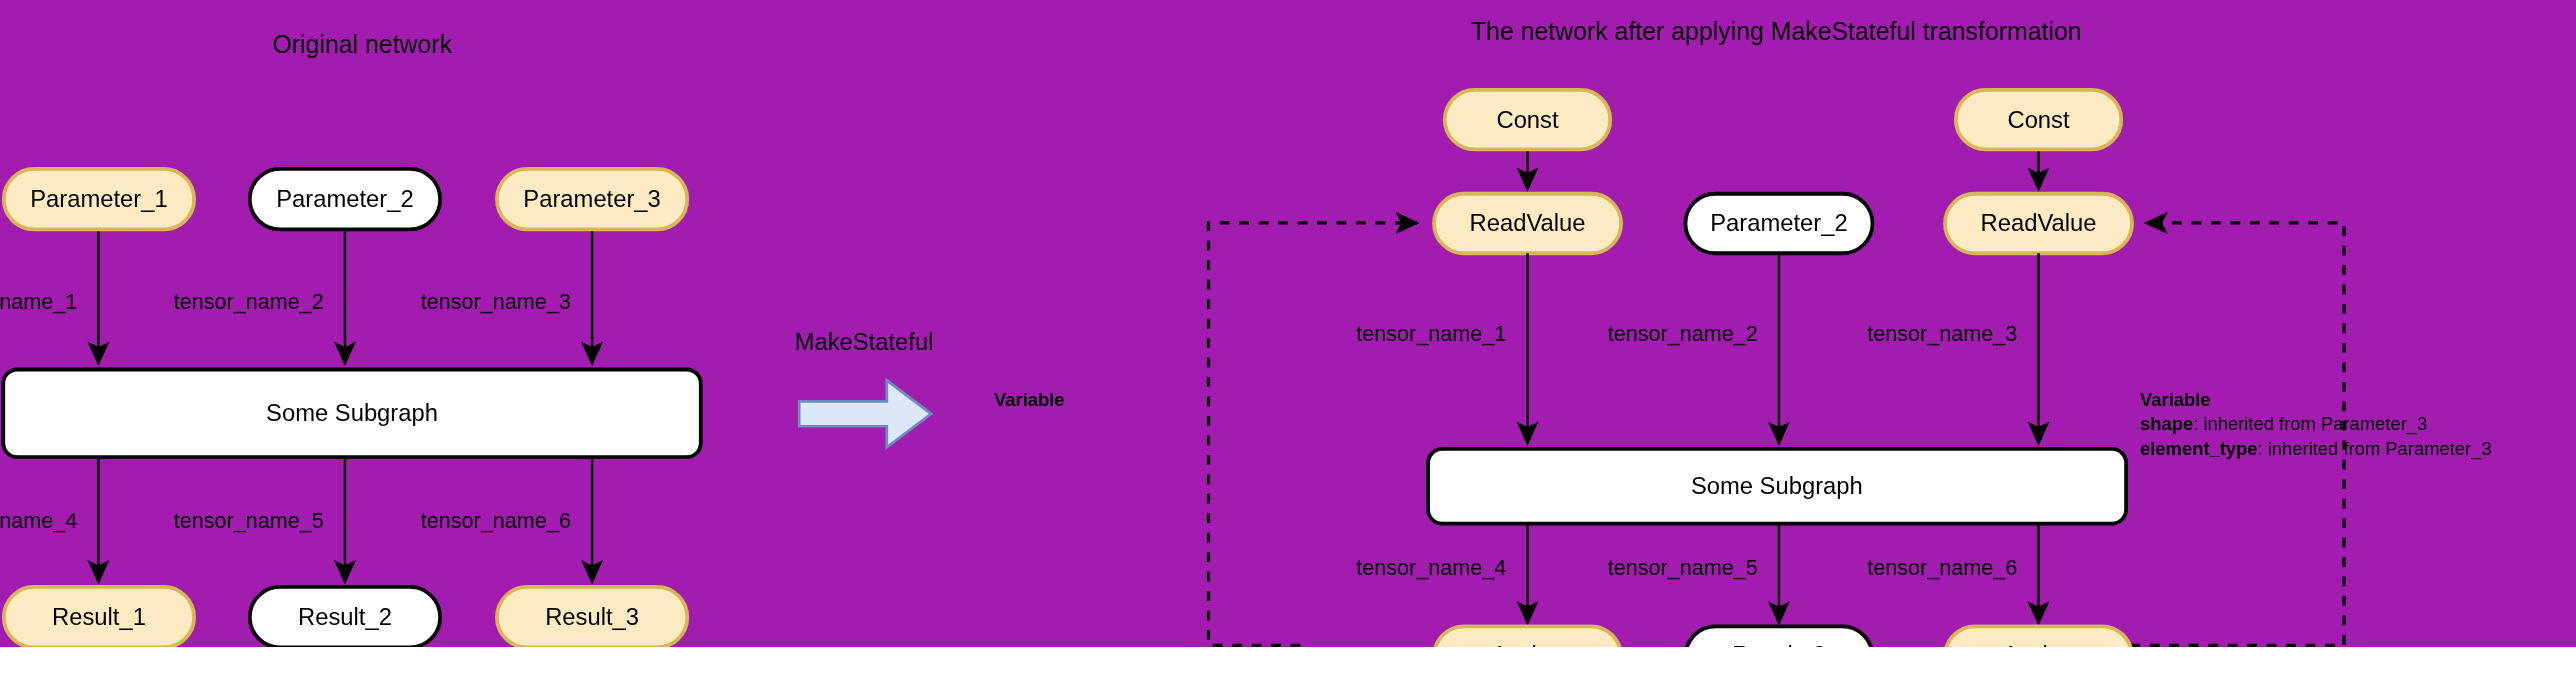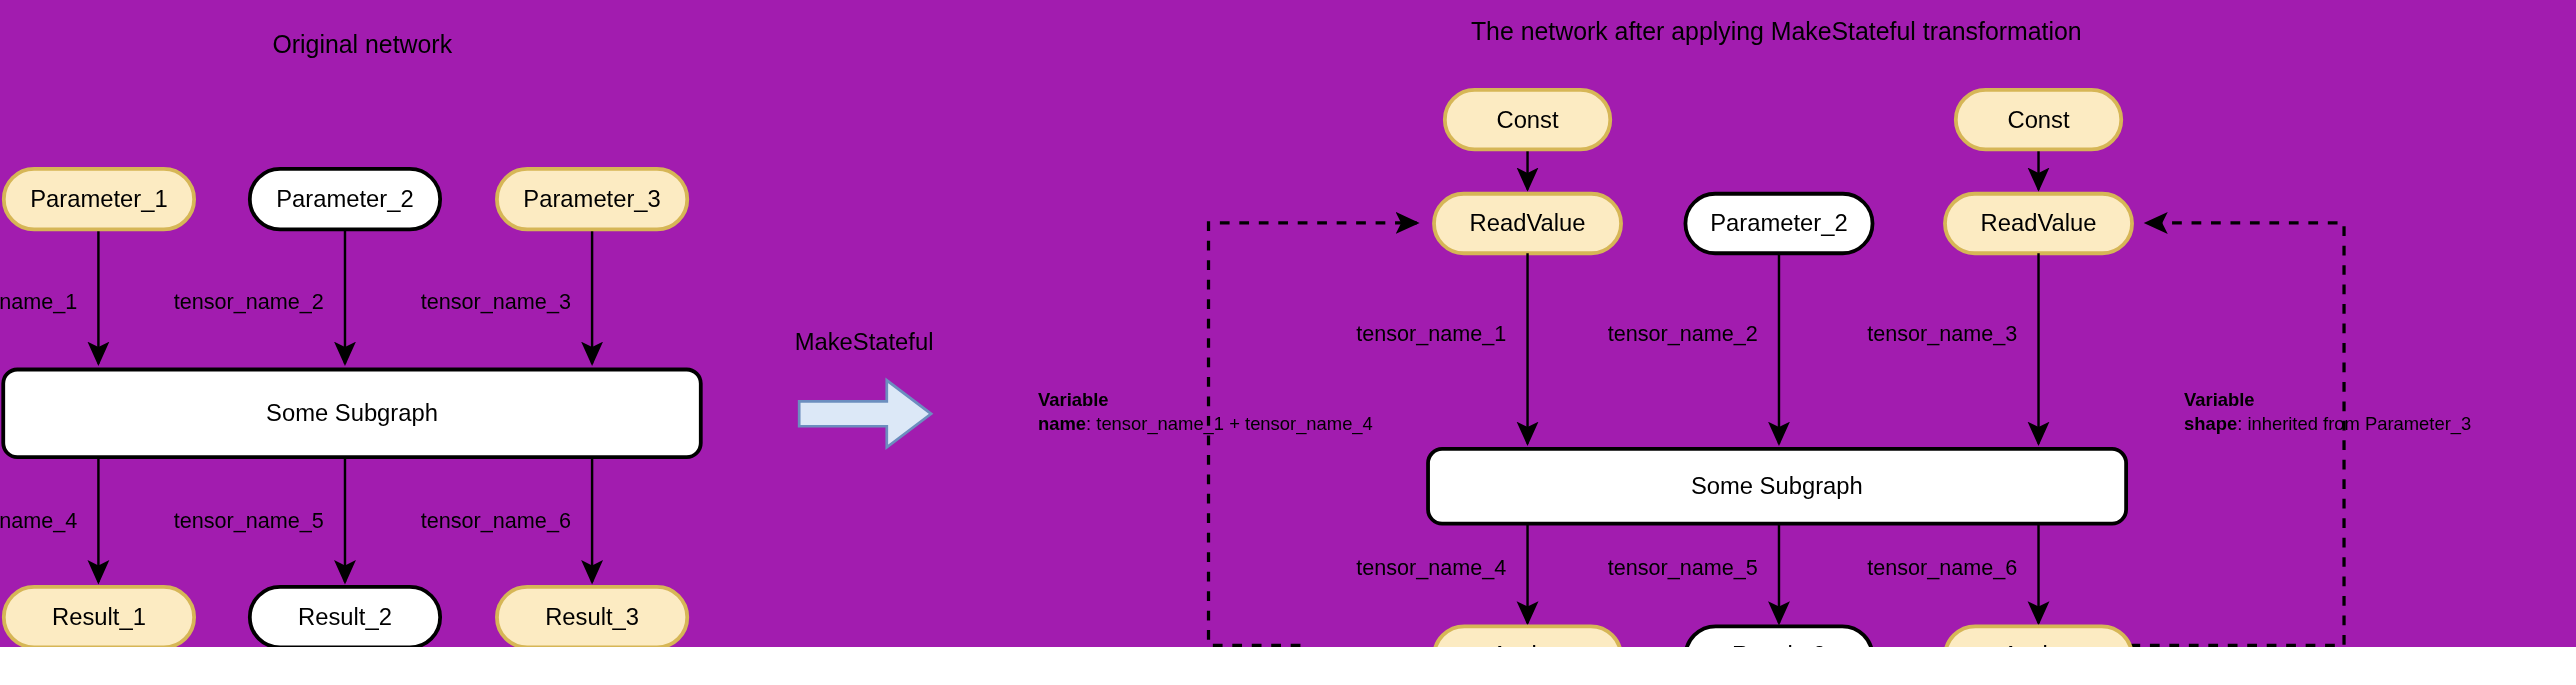--- a/index.html
+++ b/index.html
@@ -90,21 +90,20 @@
     stroke: #6C8EBF;
     stroke-width: 5;
   }
   .ann {
     position: absolute;
     font-family: "Liberation Sans", sans-serif;
     font-size: 18.4px;
     line-height: 1.33;
     color: #000000;
     white-space: nowrap;
-    margin-left: 44px;
   }
   .ann b { font-weight: bold; }
   #ann-left { left: 994px; top: 388px; }
   #ann-right { left: 2140px; top: 388px; }
 </style>
 </head>
 <body>
 
 <div id="stage">
 
@@ -230,26 +229,26 @@
       <text class="node-label" x="3290" y="1214">Result_2</text>
     </g>
     <g>
       <rect class="node-rect-hl" x="3597" y="1158" width="346" height="112" rx="56" ry="56"></rect>
       <text class="node-label" x="3770" y="1214">Assign</text>
     </g>
   </svg>
 
   <div class="ann" id="ann-left">
     <div><b>Variable</b></div>
-    <div>
-      <b>name</b><span>: tensor_name_1 + tensor_name_4</span>
-    </div>
   </div>
 
   <div class="ann" id="ann-right">
     <div><b>Variable</b></div>
     <div>
       <b>shape</b><span>: inherited from Parameter_3</span>
     </div>
+    <div>
+      <b>element_type</b><span>: inherited from Parameter_3</span>
+    </div>
   </div>
 
 </div>
 
 
 </body></html>

